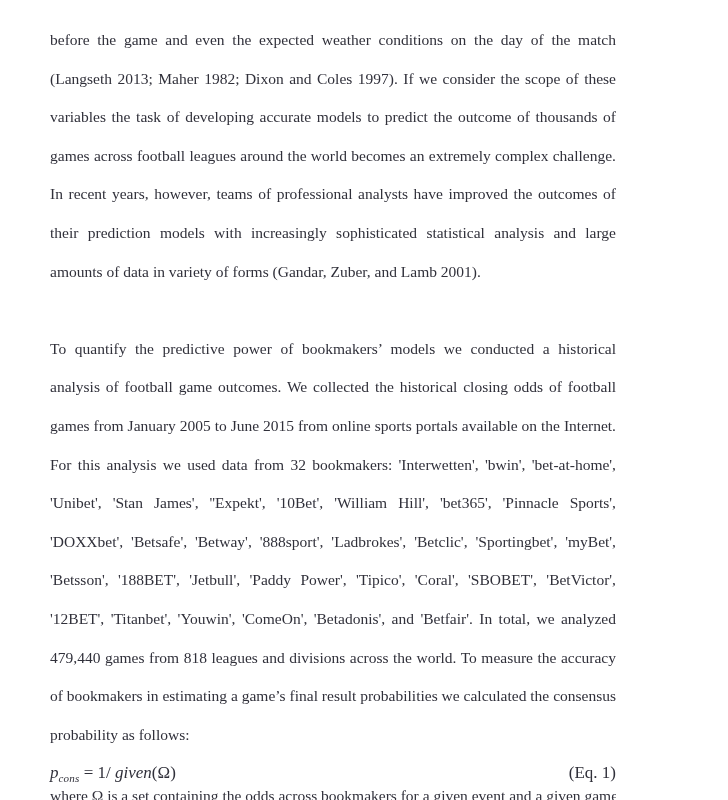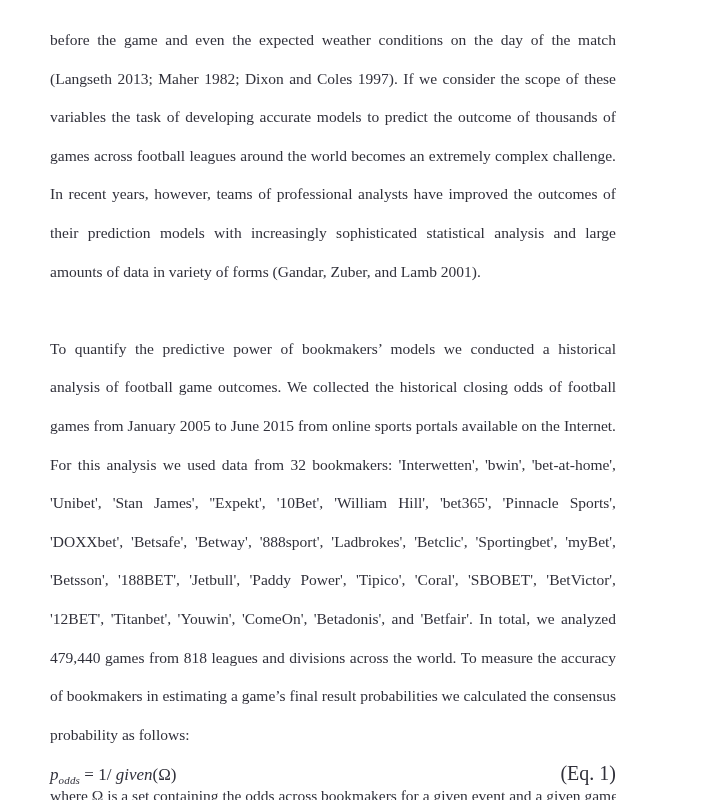--- a/index.html
+++ b/index.html
@@ -44,21 +44,21 @@
   .eq-var {
     font-style: italic;
   }
   .eq-sub {
     font-style: italic;
     font-size: 11px;
     vertical-align: -4px;
     letter-spacing: 0.2px;
   }
   .eq-label {
-    font-size: 20px;
+    font-size: 17px;
   }
   .partial-line {
     position: absolute;
     top: 786px;
     left: 50px;
     right: 48px;
     font-size: 15.5px;
     line-height: 20px;
     text-align: justify;
     text-align-last: justify;
@@ -67,18 +67,18 @@
   }
 </style>
 </head>
 <body>
 
 <div class="page">
   <div class="content">
     <p class="body-text">before the game and even the expected weather conditions on the day of the match (Langseth 2013; Maher 1982; Dixon and Coles 1997). If we consider the scope of these variables the task of developing accurate models to predict the outcome of thousands of games across football leagues around the world becomes an extremely complex challenge. In recent years, however, teams of professional analysts have improved the outcomes of their prediction models with increasingly sophisticated statistical analysis and large amounts of data in variety of forms (Gandar, Zuber, and Lamb 2001).</p>
     <p class="body-text">To quantify the predictive power of bookmakers’ models we conducted a historical analysis of football game outcomes. We collected the historical closing odds of football games from January 2005 to June 2015 from online sports portals available on the Internet. For this analysis we used data from 32 bookmakers: 'Interwetten', 'bwin', 'bet-at-home', 'Unibet', 'Stan James', ''Expekt', '10Bet', 'William Hill', 'bet365', 'Pinnacle Sports', 'DOXXbet', 'Betsafe', 'Betway', '888sport', 'Ladbrokes', 'Betclic', 'Sportingbet', 'myBet', 'Betsson', '188BET', 'Jetbull', 'Paddy Power', 'Tipico', 'Coral', 'SBOBET', 'BetVictor', '12BET', 'Titanbet', 'Youwin', 'ComeOn', 'Betadonis', and 'Betfair'. In total, we analyzed 479,440 games from 818 leagues and divisions across the world. To measure the accuracy of bookmakers in estimating a game’s final result probabilities we calculated the consensus probability as follows:</p>
     <div class="equation-row">
-      <span class="eq-left"><span class="eq-var">p</span><span class="eq-sub">odds</span><span> = 1/ </span><span class="eq-var">given</span><span>(Ω)</span></span>
+      <span class="eq-left"><span class="eq-var">p</span><span class="eq-sub">cons</span><span> = 1/ </span><span class="eq-var">given</span><span>(Ω)</span></span>
       <span class="eq-label">(Eq. 1)</span>
     </div>
   </div>
   <div class="partial-line">where Ω is a set containing the odds across bookmakers for a given event and a given game</div>
 </div>
 
 </body></html>

